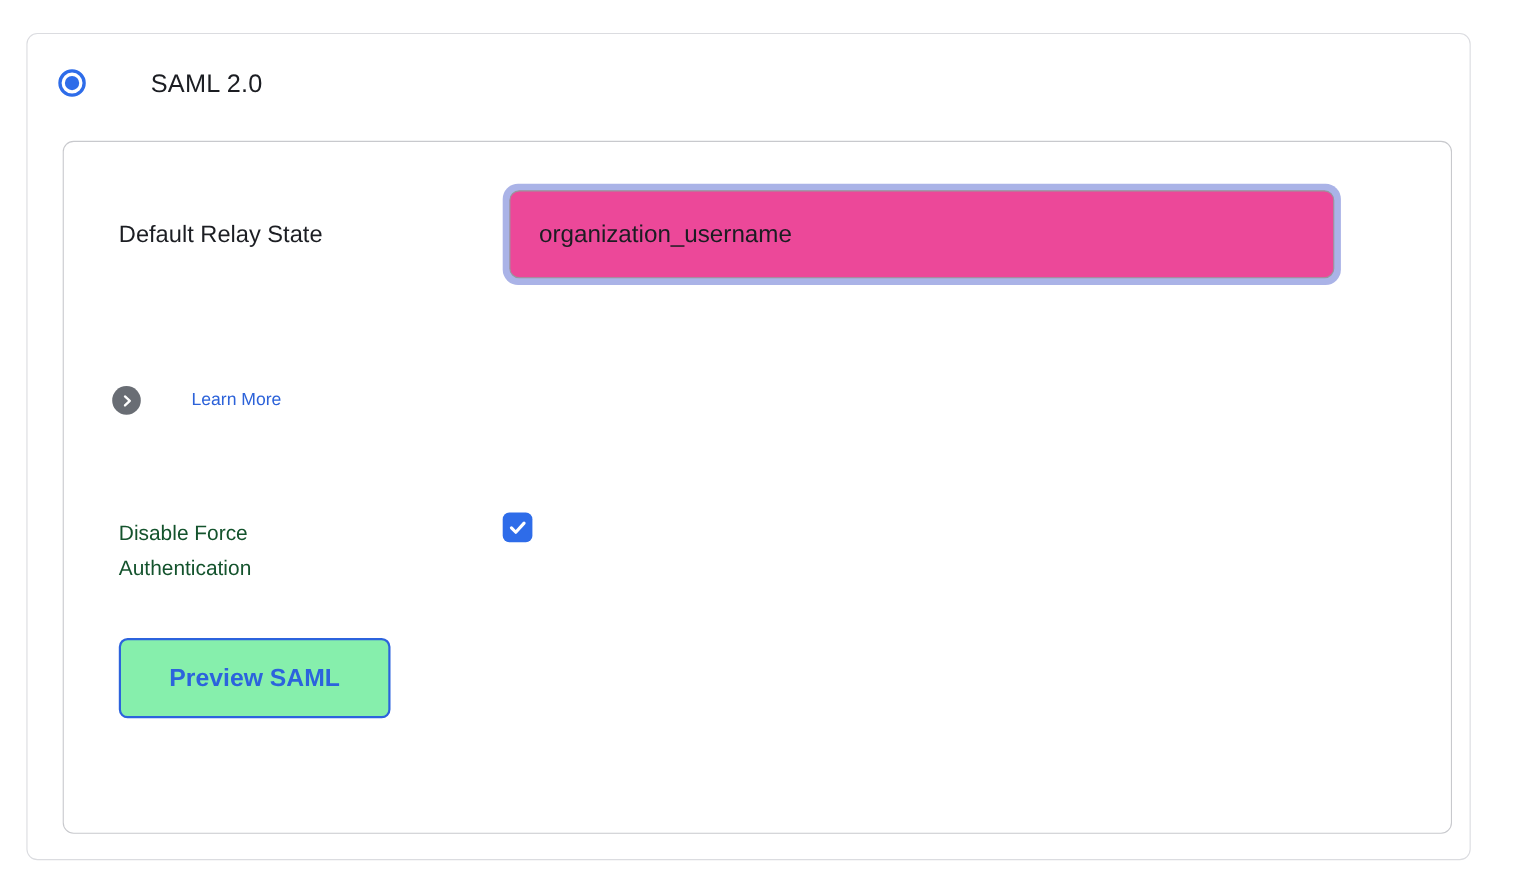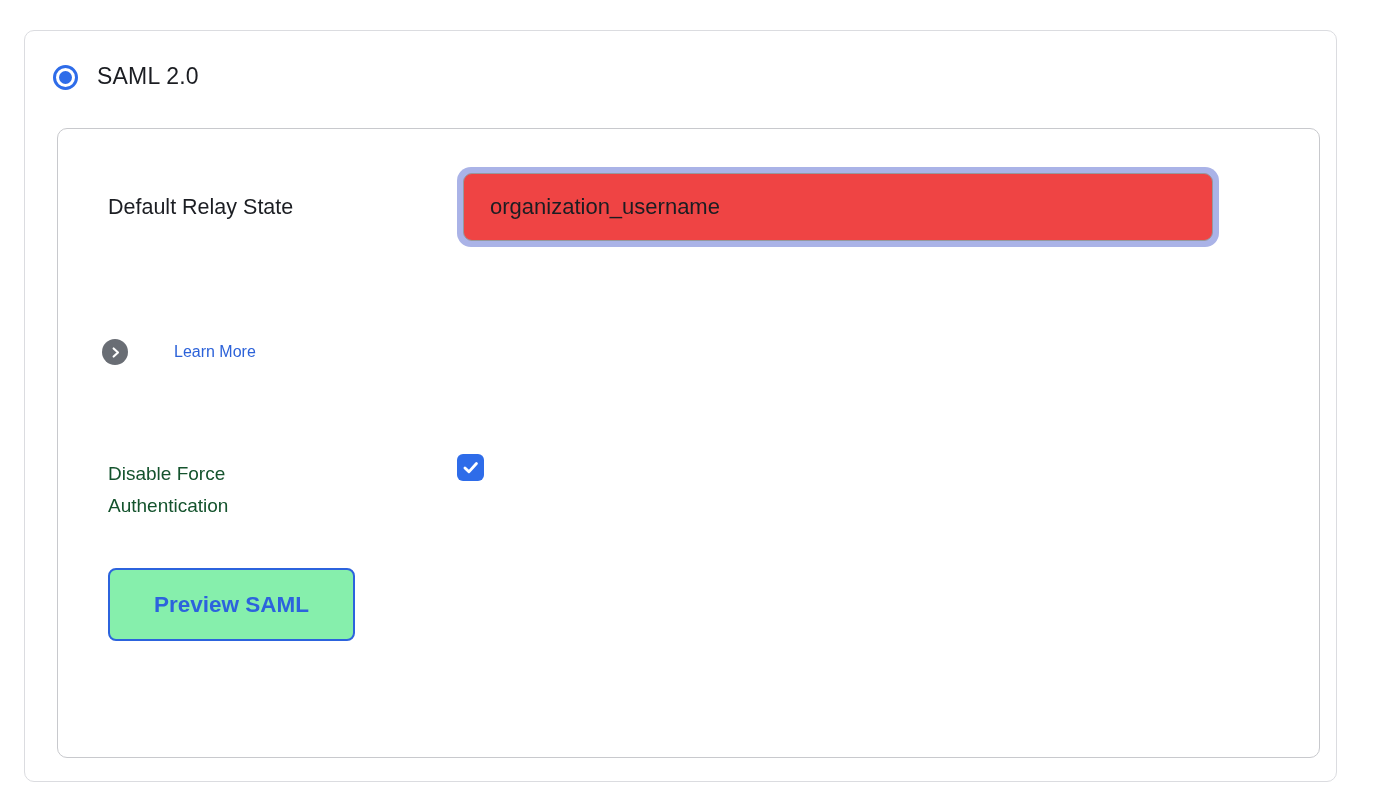--- a/index.html
+++ b/index.html
@@ -13,22 +13,23 @@
     position: absolute;
     left: 24px; top: 30px;
     width: 1313px; height: 752px;
     border: 1.5px solid #dbdce0;
     border-radius: 10px;
     background: #ffffff;
   }
   
   .radio-row {
     display: flex;
-    align-items: flex-end;
+    align-items: flex-start;
     padding: 32px 0 0 28px;
+    gap: 40px;
   }
   .radio-outer {
     width: 25px; height: 25px;
     border: 3px solid #2e6ce9;
     border-radius: 50%;
     background: #ffffff;
     display: flex; align-items: center; justify-content: center;
     flex: 0 0 auto;
     cursor: pointer;
   }
@@ -64,24 +65,24 @@
     flex: 0 0 auto;
   }
   .input-ring {
     width: 762px;
     padding: 6px;
     background: #aab3e7;
     border-radius: 14px;
   }
   .relay-input {
     display: block;
-    width: 100%; height: 68px;
+    width: 100%; height: 80px;
     border: 1.5px solid #96989d;
     border-radius: 9px;
-    background: #ef4444;
+    background: #ec4899;
     padding: 0 20px 0 26px;
     font-size: 22px;
     color: #1b1d22;
     font-family: "Liberation Sans", "DejaVu Sans", sans-serif;
     outline: none;
   }
   .helper-text {
     font-size: 21.5px;
     color: #6d7077;
     line-height: 26px;

